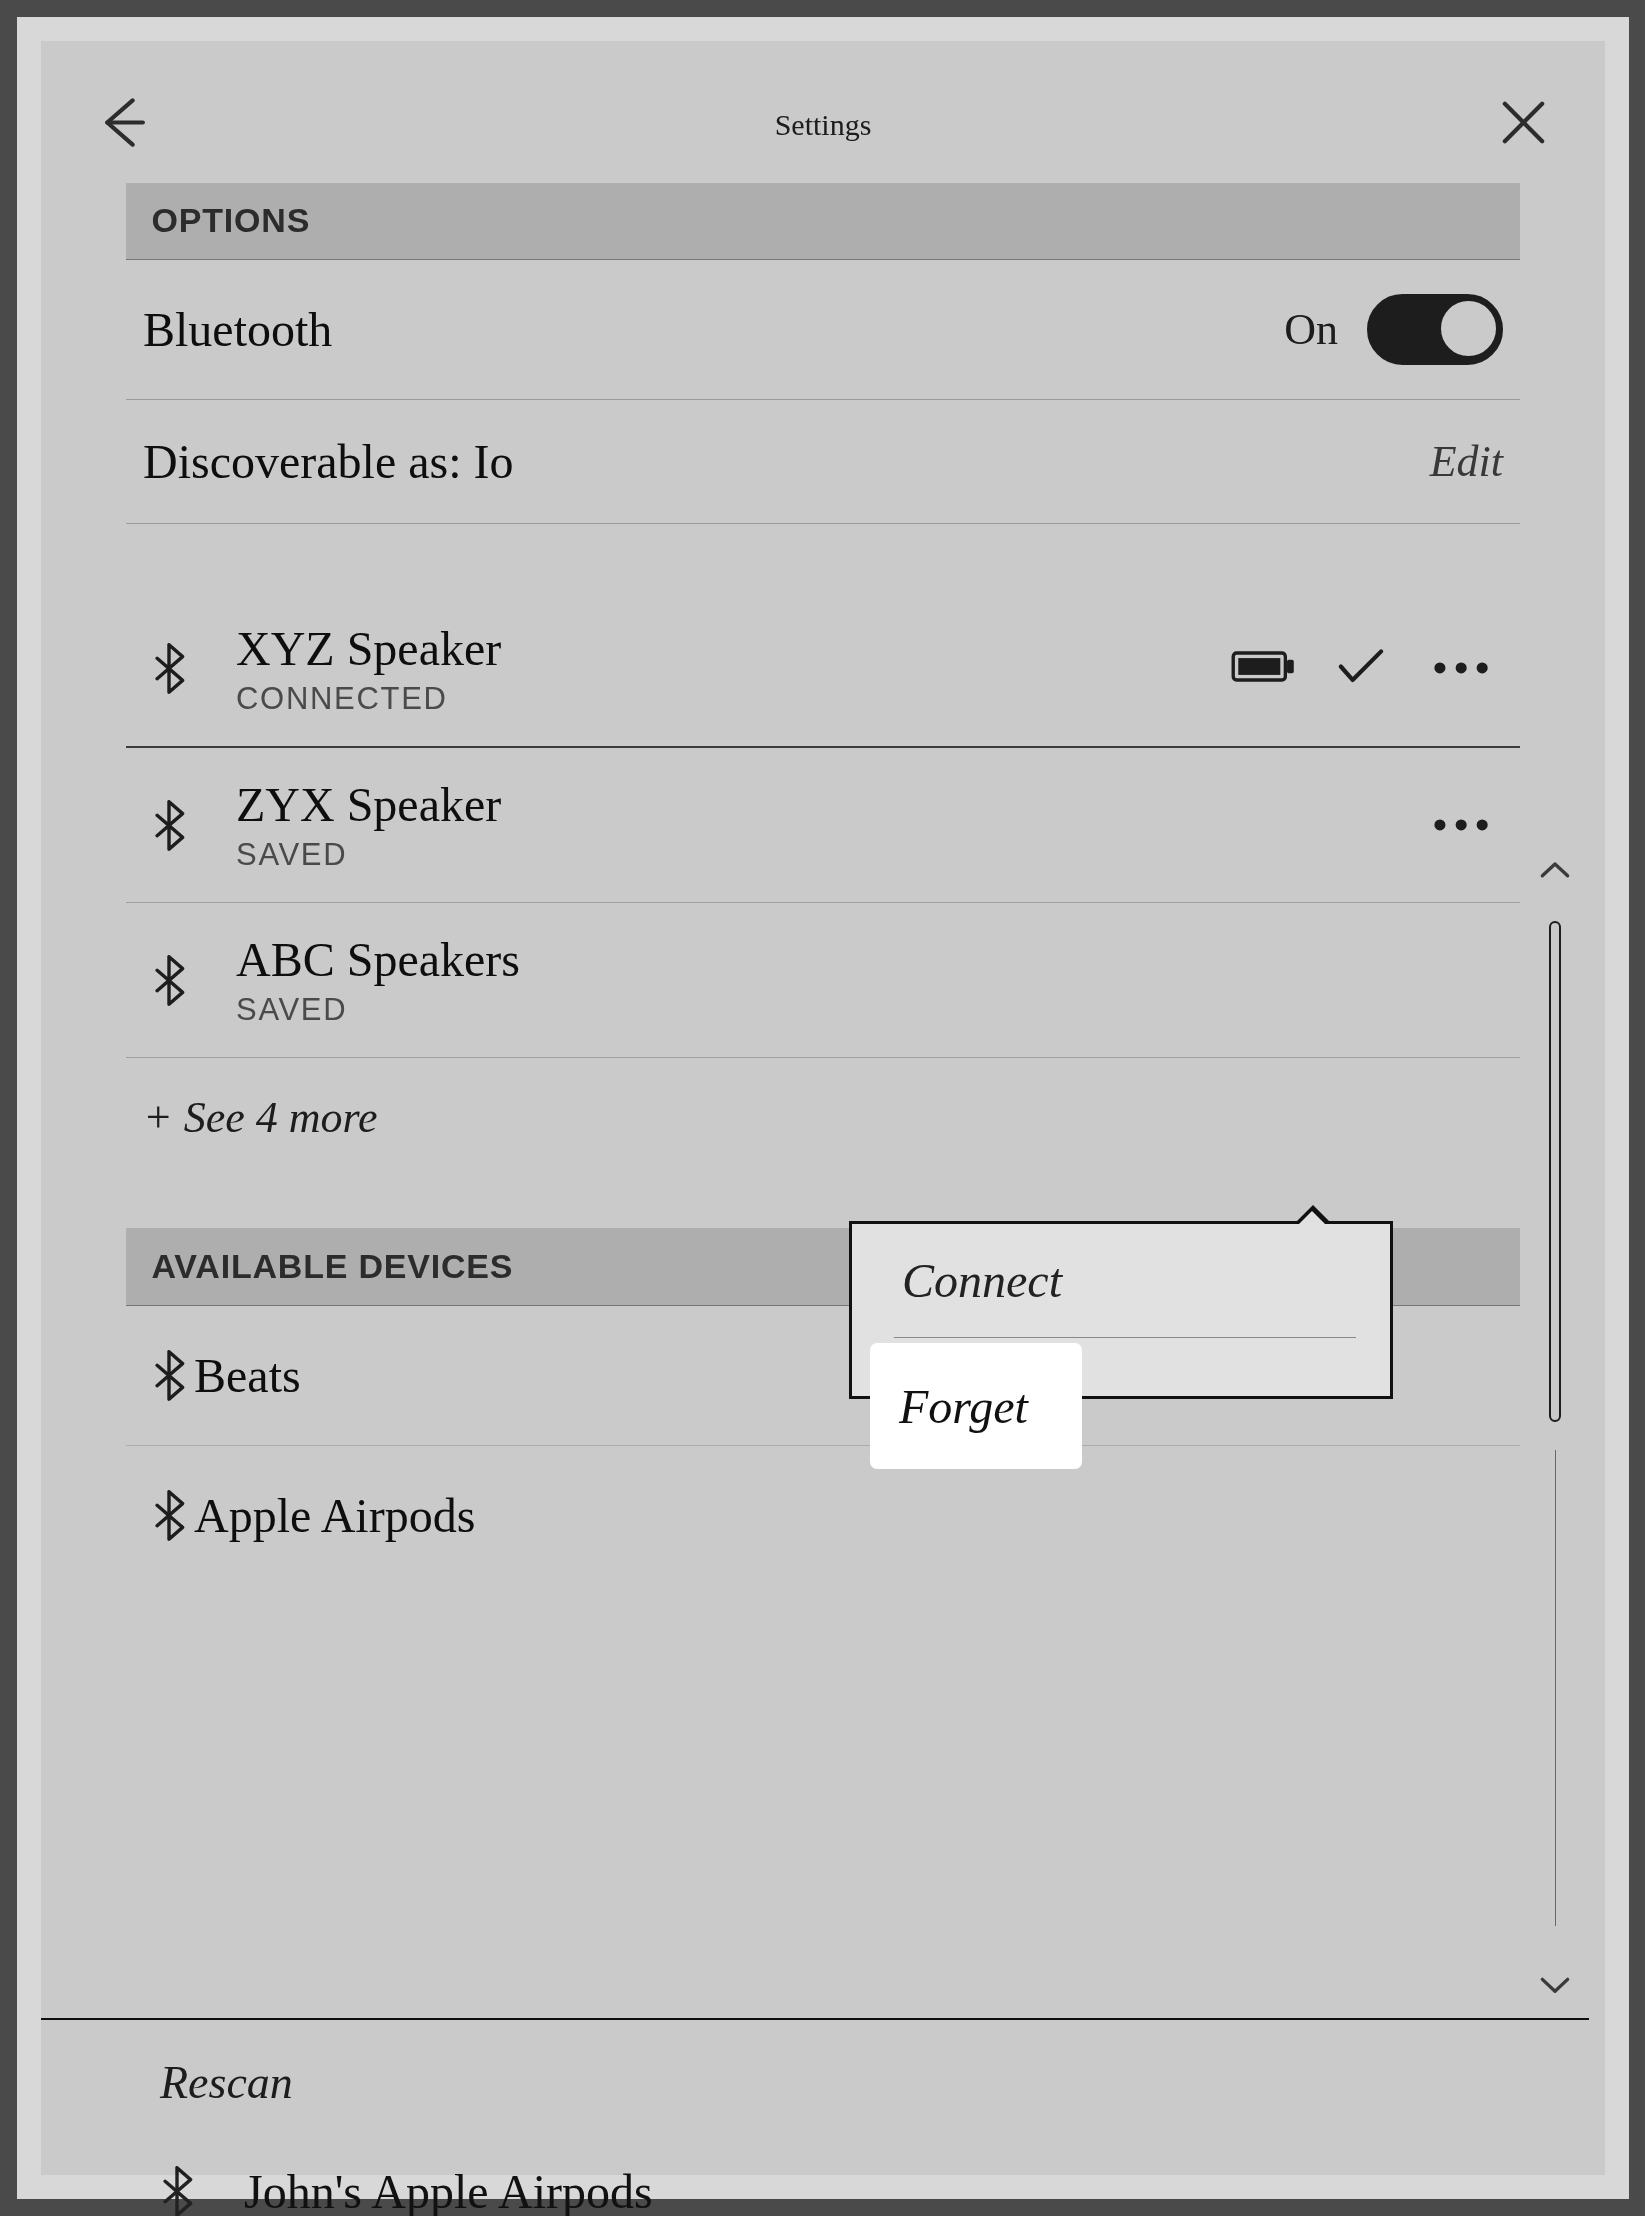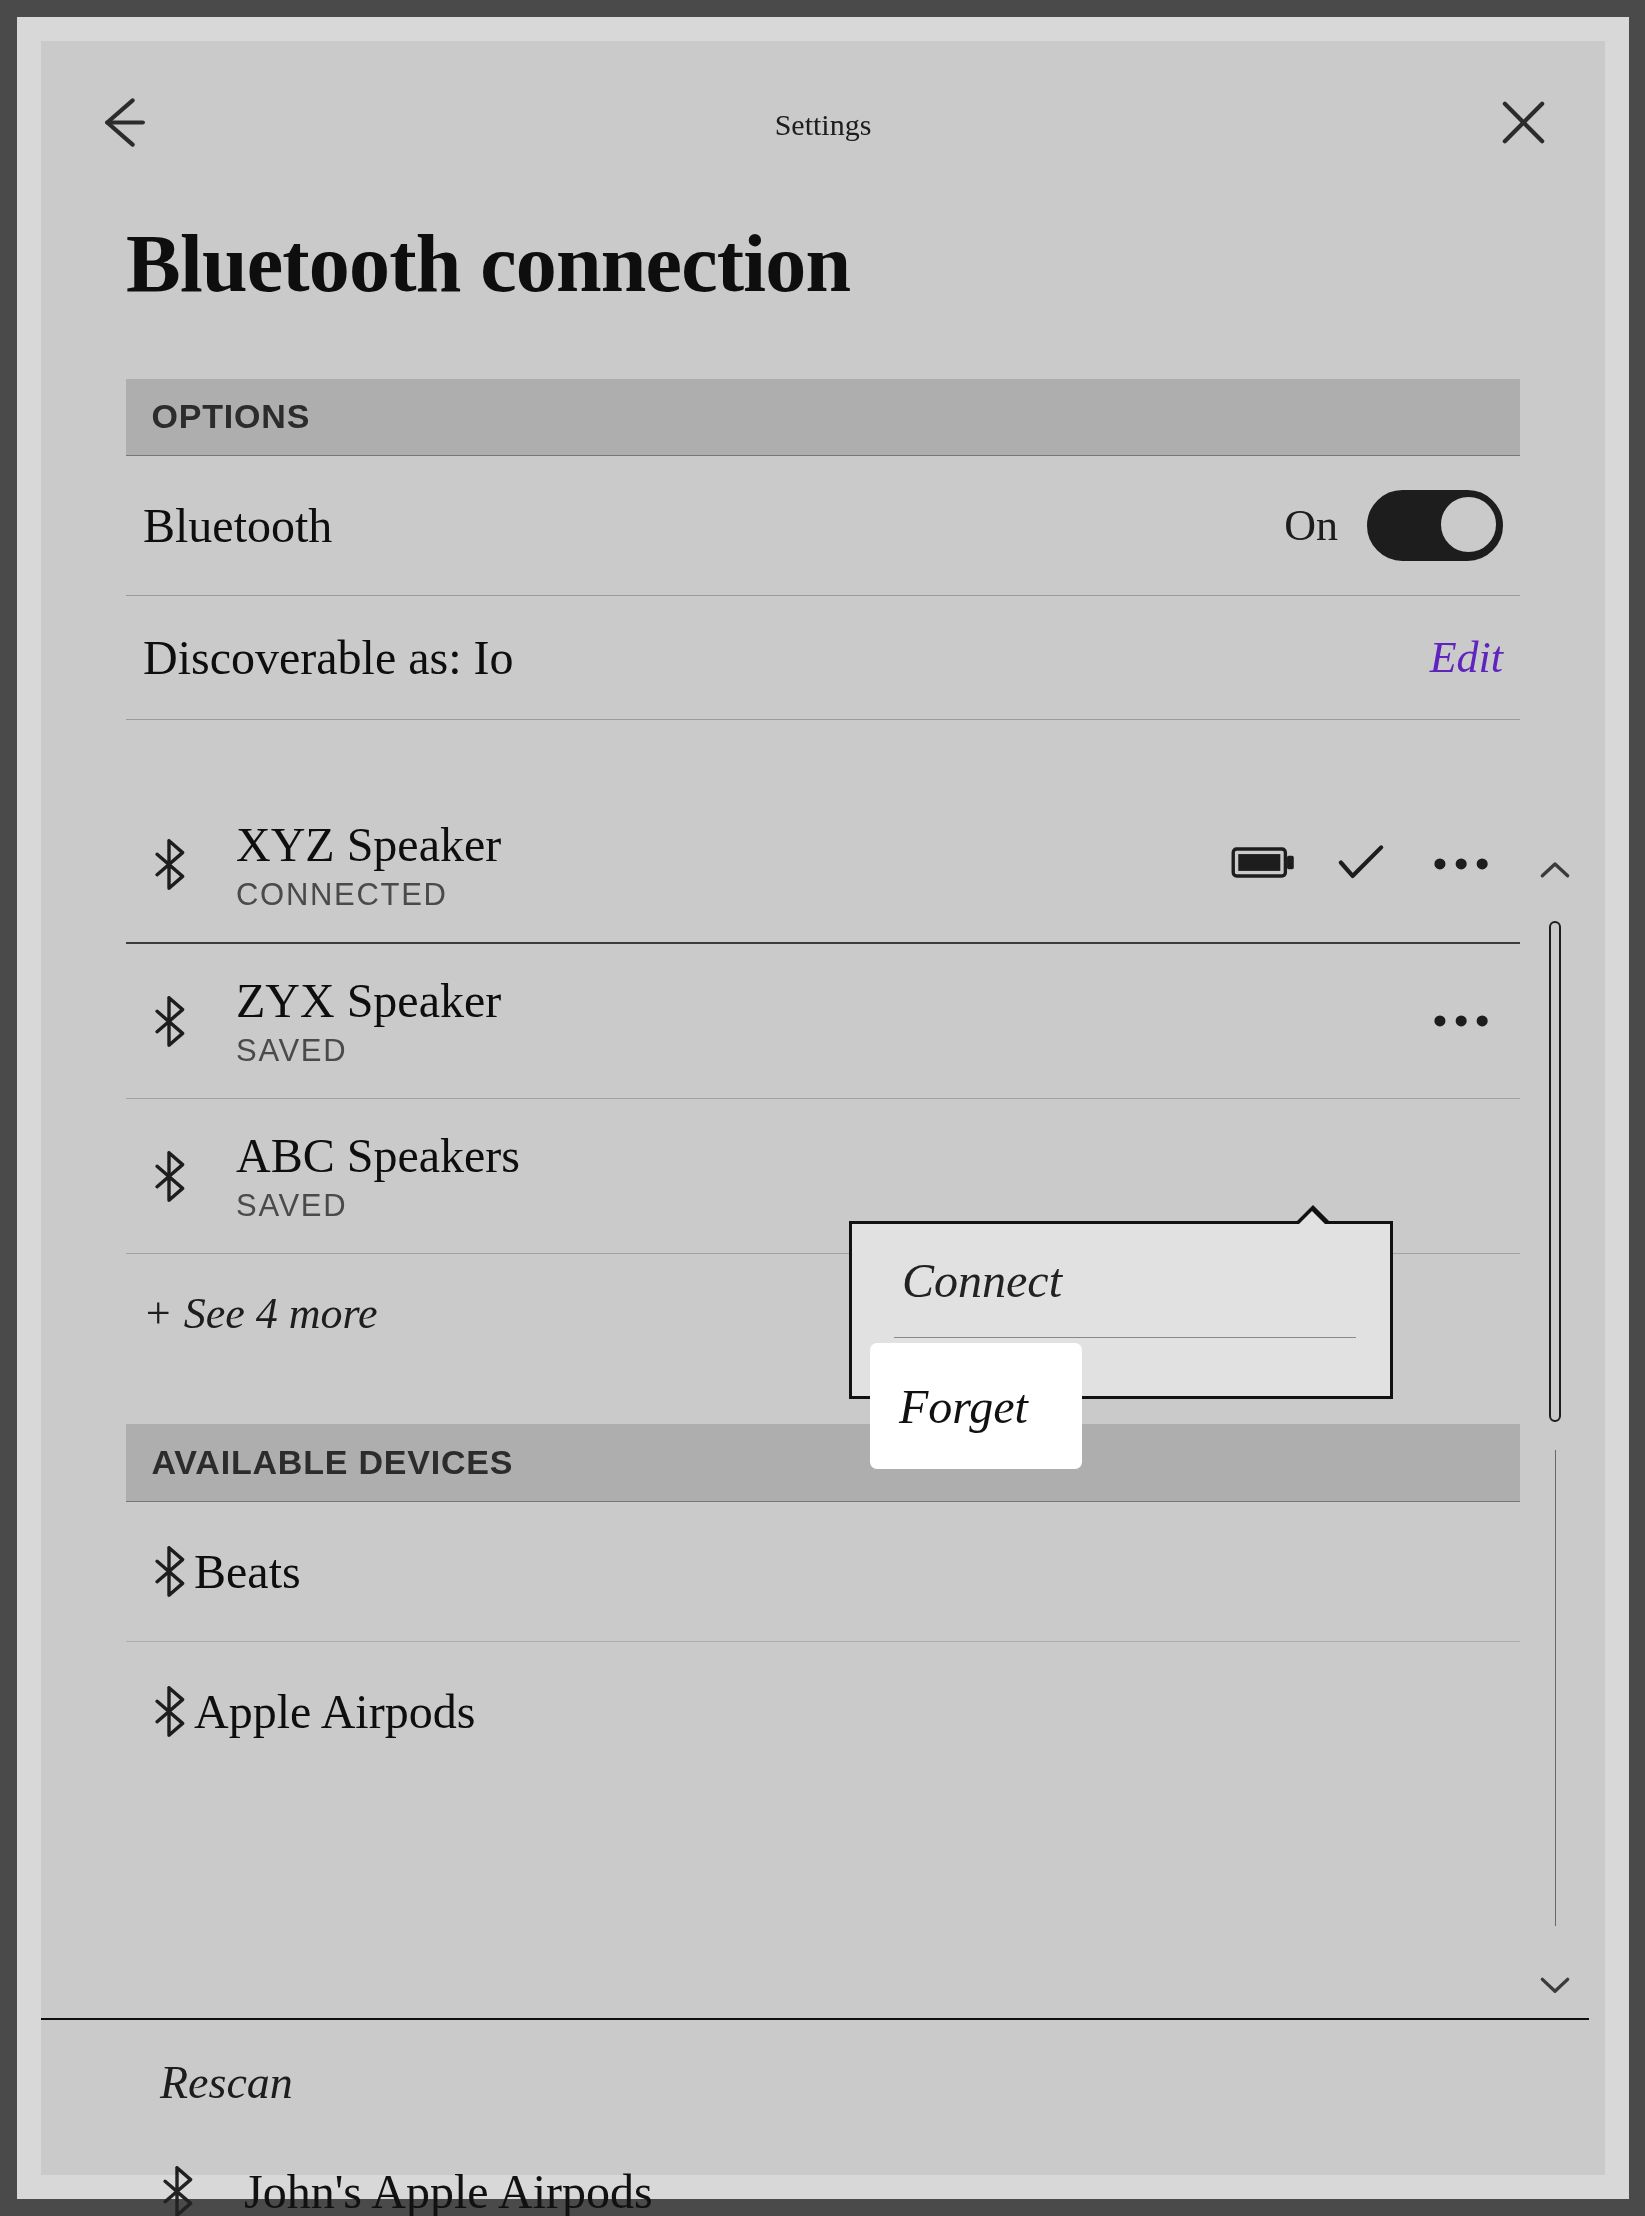--- a/index.html
+++ b/index.html
@@ -95,21 +95,21 @@
     position: absolute;
     right: 3.4px; top: 3.4px;
     width: 59px; height: 59px;
     border-radius: 50%;
     background: #e6e6e6;
     border: 2.5px solid #222;
   }
   .edit-link {
     font-size: 44px;
     font-style: italic;
-    color: #6d28d9;
+    color: #404040;
     font-family: Georgia, serif;
   }
   .device-list {
     position: relative;
   }
   .device-row {
     display: flex;
     align-items: center;
     padding: 29px 17px 29px 17px;
     border-bottom: 1.3px solid #b8b8b8;
@@ -314,21 +314,20 @@
       <div class="header-title">Settings</div>
       <div class="close-x">
         <svg viewBox="0 0 72 72">
             <line x1="14" y1="14" x2="58" y2="58" stroke="#333" stroke-width="5" stroke-linecap="round"></line>
             <line x1="58" y1="14" x2="14" y2="58" stroke="#333" stroke-width="5" stroke-linecap="round"></line>
           </svg>
       </div>
     </div>
 
     <div class="content">
-      <h1 class="page-title">Bluetooth connection</h1>
 
       <div class="section-bar">OPTIONS</div>
 
       <div class="row">
         <div class="row-label">Bluetooth</div>
         <div class="row-right">
           <span class="on-label">On</span>
           <div class="toggle">
               <div class="knob"></div>
             </div>

